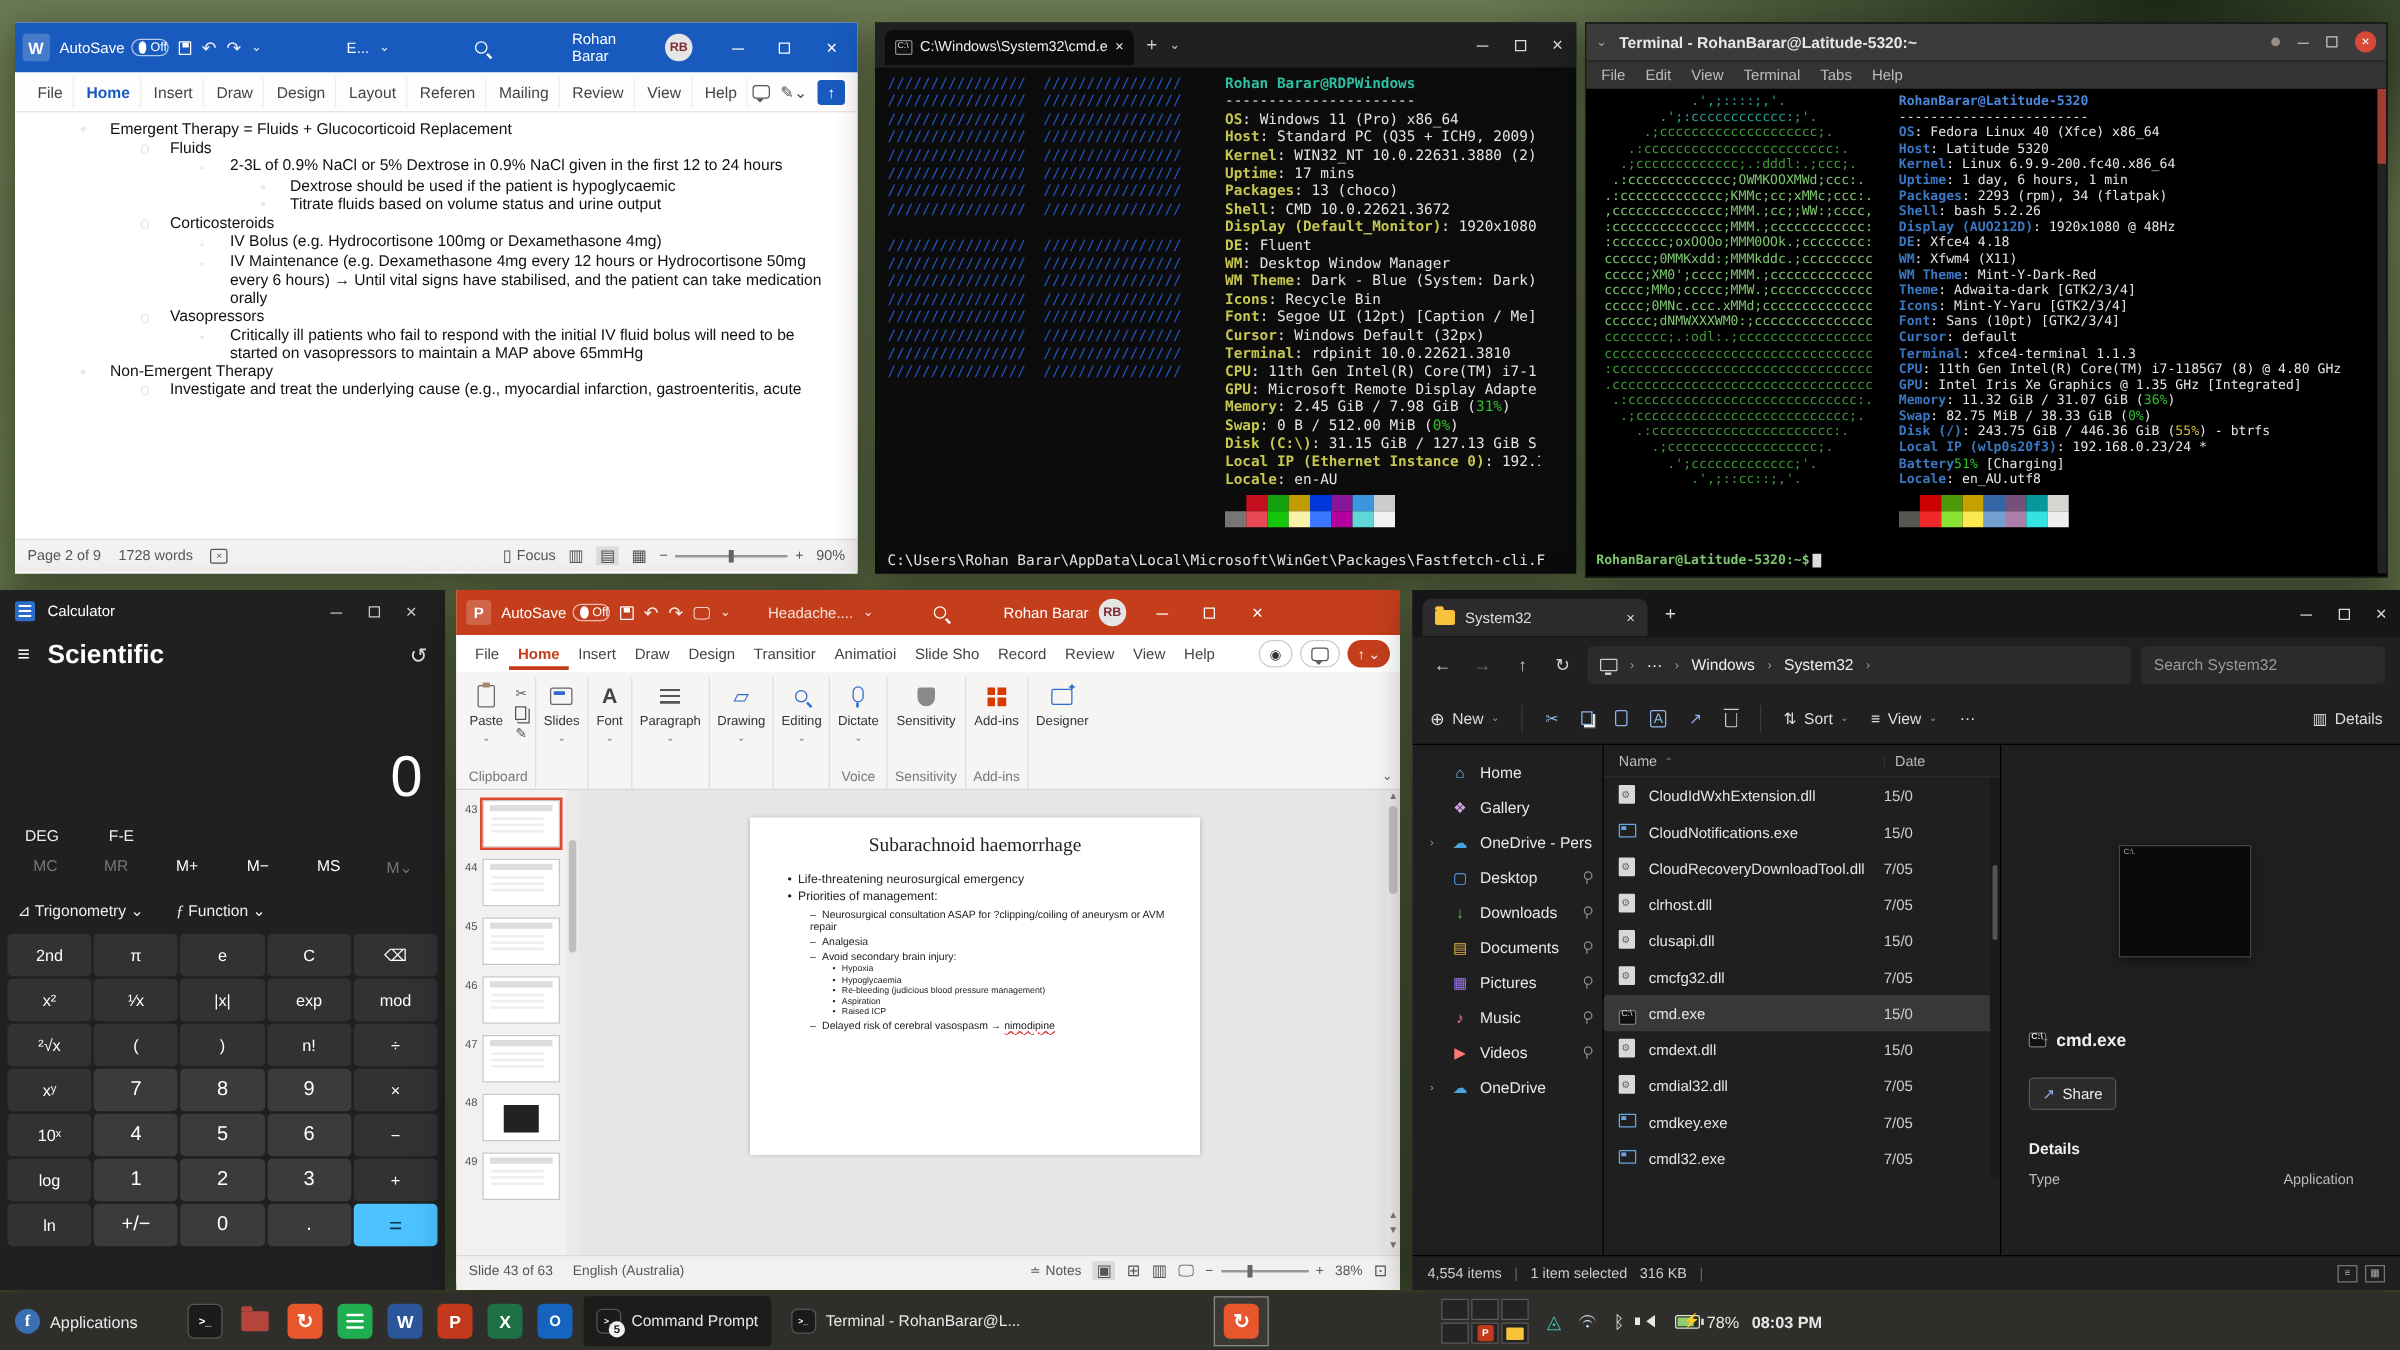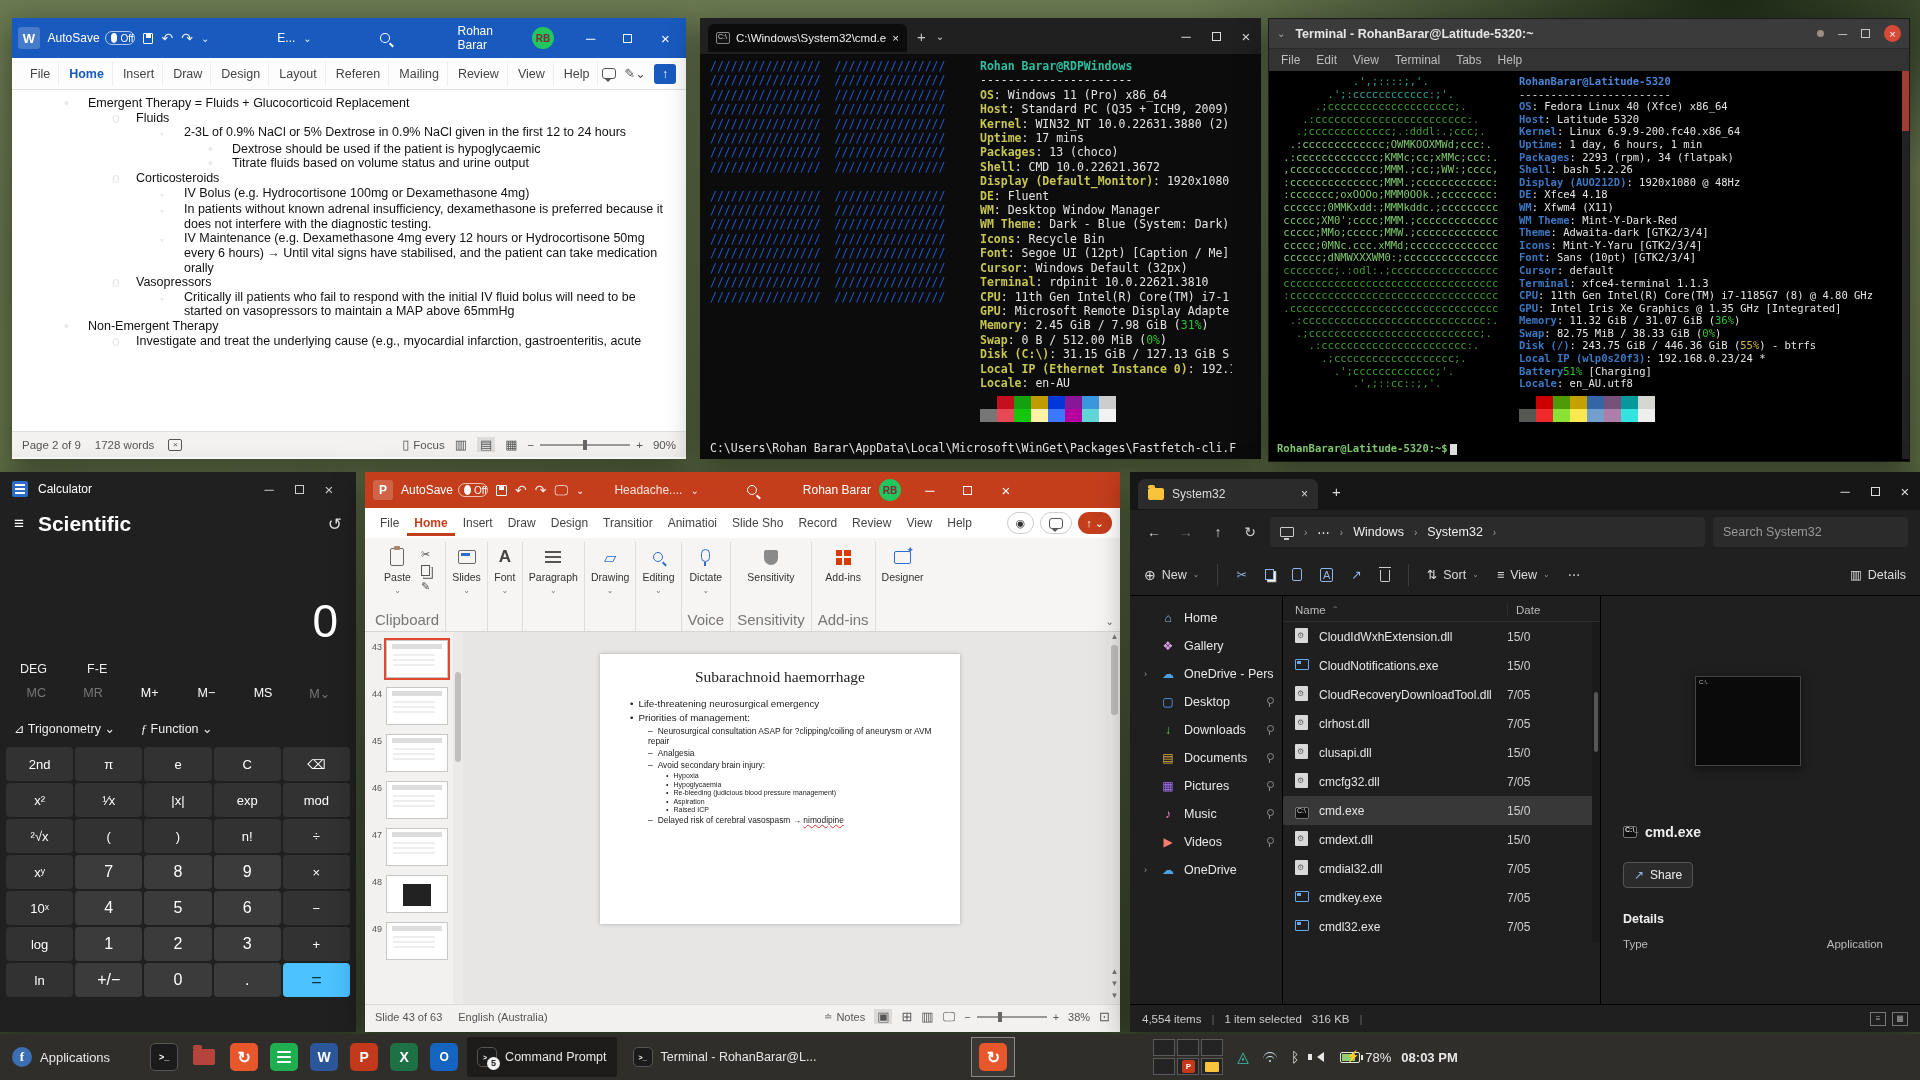--- a/index.html
+++ b/index.html
@@ -19,21 +19,21 @@
   .wlogo{width:22px;height:22px;border-radius:3px;background:#fff3;color:#fff;font-weight:bold;display:flex;align-items:center;justify-content:center;font-size:13px;}
   .autosave{display:flex;gap:5px;}
   .toggle{width:30px;height:14px;border:1px solid #ffffffaa;border-radius:8px;position:relative;display:inline-flex;align-items:center;padding-left:2px;}
   .knob{width:10px;height:10px;border-radius:50%;background:#fff;display:inline-block;}
   .toggle span{font-size:10px;margin-left:3px;}
   .tico{opacity:.9;font-size:14px;}
   .ic-save{width:11px;height:11px;border:1.5px solid #fff;border-radius:1px;position:relative;display:inline-block;}
   .ic-save:after{content:"";position:absolute;left:2px;top:0;width:5px;height:4px;background:#fff;}
   .ic-search{width:10px;height:10px;border:1.7px solid currentColor;border-radius:50%;position:relative;display:inline-block;}
   .ic-search:after{content:"";position:absolute;width:5px;height:1.7px;background:currentColor;transform:rotate(45deg);left:8px;top:10px;}
-  .avatar{width:22px;height:22px;border-radius:50%;background:#22c55e;color:#7e2a33;font-size:10px;font-weight:bold;display:flex;align-items:center;justify-content:center;}
+  .avatar{width:22px;height:22px;border-radius:50%;background:#e5e5e5;color:#7e2a33;font-size:10px;font-weight:bold;display:flex;align-items:center;justify-content:center;}
   #word .tabs{height:32px;background:#fdfdfd;border-bottom:1px solid #e1dfdd;display:flex;align-items:center;padding:0 10px;gap:2px;font-size:12.5px;color:#444;}
   #word .tabs .wtab{padding:5px 8px;border-right:1px solid #eee;}
   #word .tabs .wtab.active{font-weight:bold;color:#185abd;}
   #word .tabr{margin-left:auto;display:flex;gap:8px;align-items:center;}
   .bubble{width:14px;height:11px;border:1.4px solid #555;border-radius:3px;position:relative;display:inline-block;}
   .bubble:after{content:"";position:absolute;left:2px;top:10px;border:3px solid transparent;border-top-color:#555;}
   .sharebox{width:22px;height:20px;background:#185abd;color:#fff;border-radius:3px;display:flex;align-items:center;justify-content:center;font-size:12px;}
   #word .doc{height:341px;background:#fff;overflow:hidden;padding:6px 10px 0 52px;font-size:12.5px;line-height:14.6px;color:#111;}
   .docline{display:flex;}
   .docline .bt{width:24px;flex:0 0 24px;text-align:left;}
@@ -118,21 +118,21 @@
   #ppt .tabs{height:30px;background:#fff;display:flex;align-items:center;padding:0 8px;font-size:12px;color:#444;gap:1px;}
   #ppt .tabs .ptab{padding:6px 7px;white-space:nowrap;}
   #ppt .tabs .ptab.active{color:#c43e1c;font-weight:bold;box-shadow:inset 0 -3px 0 #c43e1c;}
   .pillbtn{border:1px solid #ccc;border-radius:12px;height:22px;display:flex;align-items:center;justify-content:center;padding:0 8px;background:#fff;gap:4px;font-size:11px;color:#333;}
   .sharepill{background:#c43e1c;color:#fff;border:none;}
   #ppt .ribbon{height:94px;background:#f6f5f4;border-bottom:1px solid #d8d6d4;display:flex;padding:4px 4px 0;position:relative;}
   .rgroup{display:flex;flex-direction:column;align-items:center;padding:0 6px;border-right:1px solid #e0dedc;position:relative;}
   .rbtns{display:flex;gap:10px;align-items:flex-start;flex:1;}
   .rbig{display:flex;flex-direction:column;align-items:center;gap:3px;font-size:10.5px;color:#333;padding-top:4px;}
   .rbig .chev{font-size:8px;color:#777;}
-  .glabel{font-size:15px;color:#777;padding:2px 0 3px;}
+  .glabel{font-size:11px;color:#777;padding:2px 0 3px;}
   .ric{width:22px;height:22px;display:flex;align-items:center;justify-content:center;font-size:16px;color:#444;}
   .ic-clip{width:14px;height:18px;border:1.5px solid #666;border-radius:2px;position:relative;}
   .ic-clip:after{content:"";position:absolute;left:3px;top:-3px;width:6px;height:4px;background:#a9886a;border-radius:1px;}
   .ic-slides{width:18px;height:14px;border:1.5px solid #666;border-radius:2px;position:relative;}
   .ic-slides:after{content:"";position:absolute;left:2px;top:2px;width:9px;height:3px;background:#2d6ccb;}
   .ic-para{width:16px;height:12px;background:repeating-linear-gradient(0deg,#555 0 2px,transparent 2px 5px);}
   .ic-mic{width:9px;height:13px;border:1.6px solid #2d6ccb;border-radius:5px;position:relative;margin-bottom:3px;}
   .ic-mic:after{content:"";position:absolute;left:2px;bottom:-5px;width:1.6px;height:4px;background:#2d6ccb;}
   .ic-shield{width:14px;height:15px;background:#8a8a8a;border-radius:2px 2px 7px 7px;}
   .ic-addins{width:15px;height:15px;display:grid;grid-template-columns:1fr 1fr;gap:2px;}
@@ -337,24 +337,20 @@
       <div class="docline l2">
         <span class="bt">o</span>
         <span class="tx">Corticosteroids</span>
       </div>
       <div class="docline l3">
         <span class="bt sq">▪</span>
         <span class="tx">IV Bolus (e.g. Hydrocortisone 100mg or Dexamethasone 4mg)</span>
       </div>
       <div class="docline l3">
         <span class="bt sq">▪</span>
-        <span class="tx">In patients without known adrenal insufficiency, dexamethasone is preferred because it does not interfere with the diagnostic testing.</span>
-      </div>
-      <div class="docline l3">
-        <span class="bt sq">▪</span>
         <span class="tx">IV Maintenance (e.g. Dexamethasone 4mg every 12 hours or Hydrocortisone 50mg every 6 hours) → Until vital signs have stabilised, and the patient can take medication orally</span>
       </div>
       <div class="docline l2">
         <span class="bt">o</span>
         <span class="tx">Vasopressors</span>
       </div>
       <div class="docline l3">
         <span class="bt sq">▪</span>
         <span class="tx">Critically ill patients who fail to respond with the initial IV fluid bolus will need to be started on vasopressors to maintain a MAP above 65mmHg</span>
       </div>

